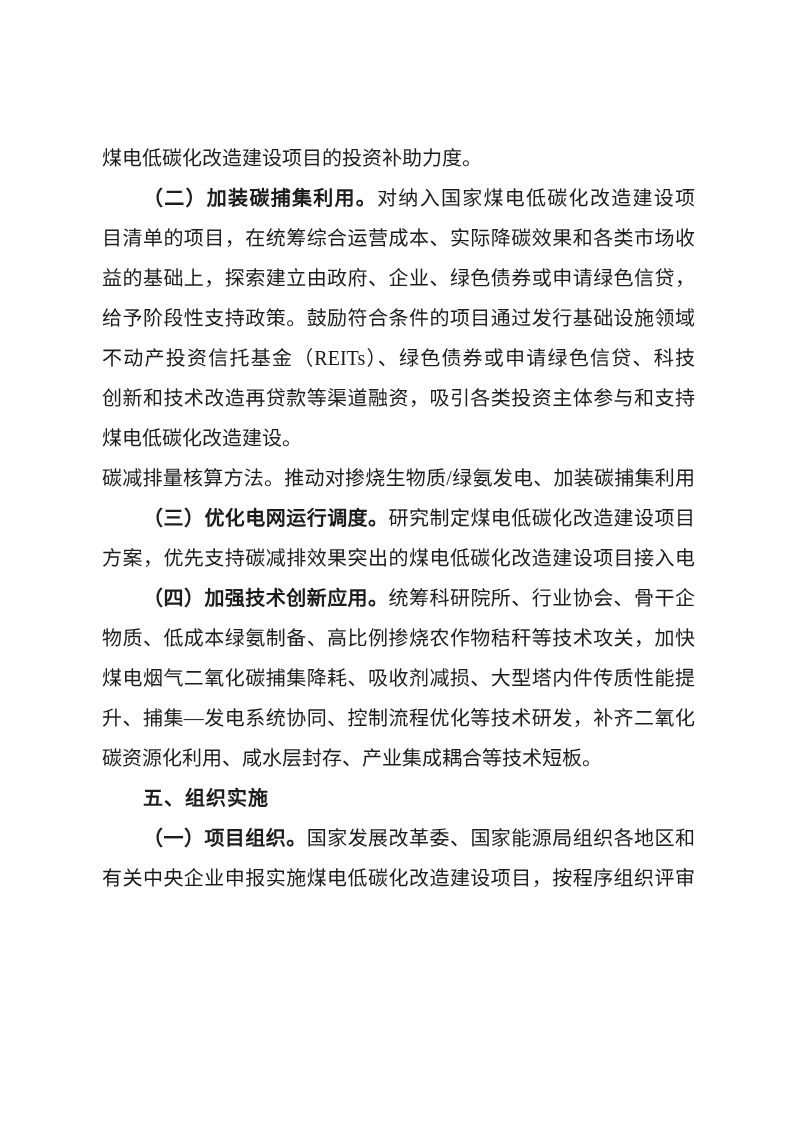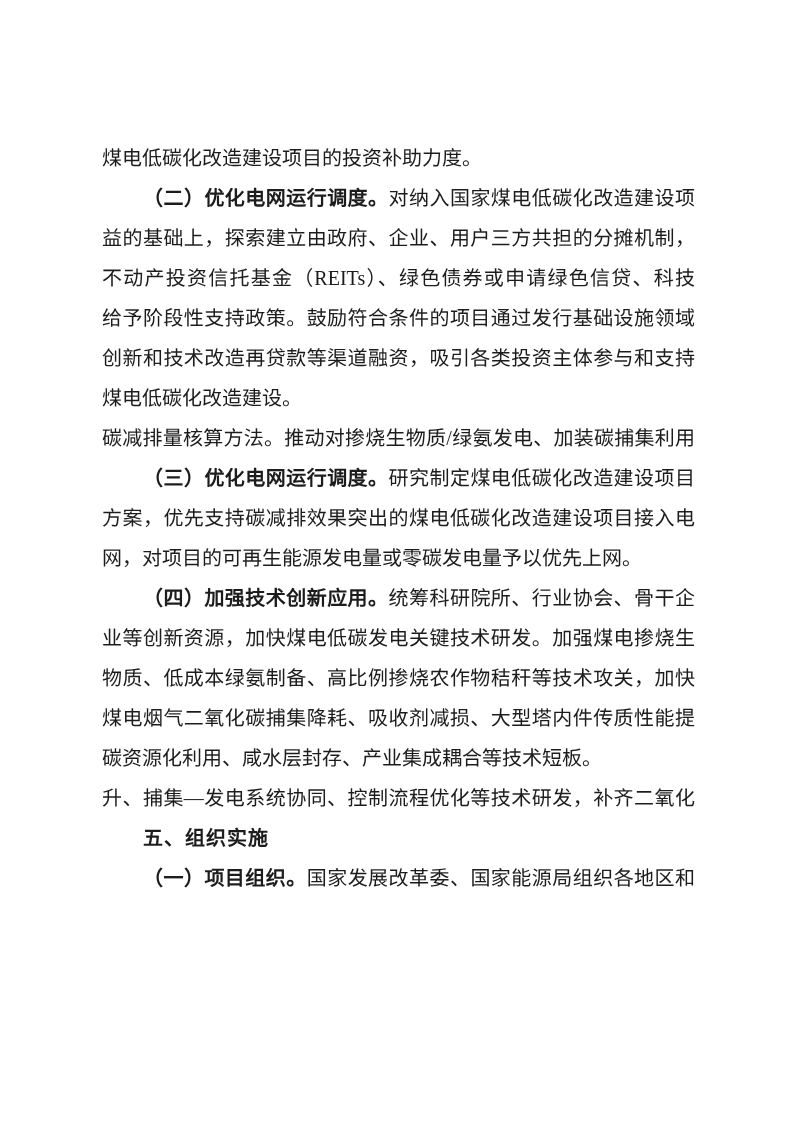--- a/index.html
+++ b/index.html
@@ -50,32 +50,32 @@
     font-family: Liberation Serif, serif;
     letter-spacing: 1px;
   }
 </style>
 </head>
 <body>
 
 <div class="doc-page">
   <div class="doc-body" id="doc-body">
       <div class="line"><span>煤电低碳化改造建设项目的投资补助力度。</span></div>
-      <div class="line indent justify"><span class="em">（二）优化电网运行调度。</span><span>对纳入国家煤电低碳化改造建设项</span></div>
-      <div class="line justify"><span>益的基础上，探索建立由政府、企业、用户三方共担的分摊机制，</span></div>
+      <div class="line indent justify"><span class="em">（二）加装碳捕集利用。</span><span>对纳入国家煤电低碳化改造建设项</span></div>
+      <div class="line justify"><span>目清单的项目，在统筹综合运营成本、实际降碳效果和各类市场收</span></div>
+      <div class="line justify"><span>益的基础上，探索建立由政府、企业、绿色债券或申请绿色信贷，</span></div>
+      <div class="line justify"><span>给予阶段性支持政策。鼓励符合条件的项目通过发行基础设施领域</span></div>
       <div class="line justify"><span>不动产投资信托基金（REITs）、绿色债券或申请绿色信贷、科技</span></div>
-      <div class="line justify"><span>给予阶段性支持政策。鼓励符合条件的项目通过发行基础设施领域</span></div>
       <div class="line justify"><span>创新和技术改造再贷款等渠道融资，吸引各类投资主体参与和支持</span></div>
       <div class="line"><span>煤电低碳化改造建设。</span></div>
       <div class="line justify"><span>碳减排量核算方法。推动对掺烧生物质/绿氨发电、加装碳捕集利用</span></div>
       <div class="line indent justify"><span class="em">（三）优化电网运行调度。</span><span>研究制定煤电低碳化改造建设项目</span></div>
       <div class="line justify"><span>方案，优先支持碳减排效果突出的煤电低碳化改造建设项目接入电</span></div>
-      <div class="line"><span>网，对项目的可再生能源发电量或零碳发电量予以优先上网。</span></div>
       <div class="line indent justify"><span class="em">（四）加强技术创新应用。</span><span>统筹科研院所、行业协会、骨干企</span></div>
-      <div class="line justify"><span>业等创新资源，加快煤电低碳发电关键技术研发。加强煤电掺烧生</span></div>
       <div class="line justify"><span>物质、低成本绿氨制备、高比例掺烧农作物秸秆等技术攻关，加快</span></div>
       <div class="line justify"><span>煤电烟气二氧化碳捕集降耗、吸收剂减损、大型塔内件传质性能提</span></div>
+      <div class="line justify"><span>升、捕集—发电系统协同、控制流程优化等技术研发，补齐二氧化</span></div>
       <div class="line"><span>碳资源化利用、咸水层封存、产业集成耦合等技术短板。</span></div>
-      <div class="line justify"><span>升、捕集—发电系统协同、控制流程优化等技术研发，补齐二氧化</span></div>
       <div class="line indent heading"><span class="em">五、组织实施</span></div>
       <div class="line indent justify"><span class="em">（一）项目组织。</span><span>国家发展改革委、国家能源局组织各地区和</span></div>
+      <div class="line justify"><span>有关中央企业申报实施煤电低碳化改造建设项目，按程序组织评审</span></div>
     </div>
 </div>
 
 </body></html>

